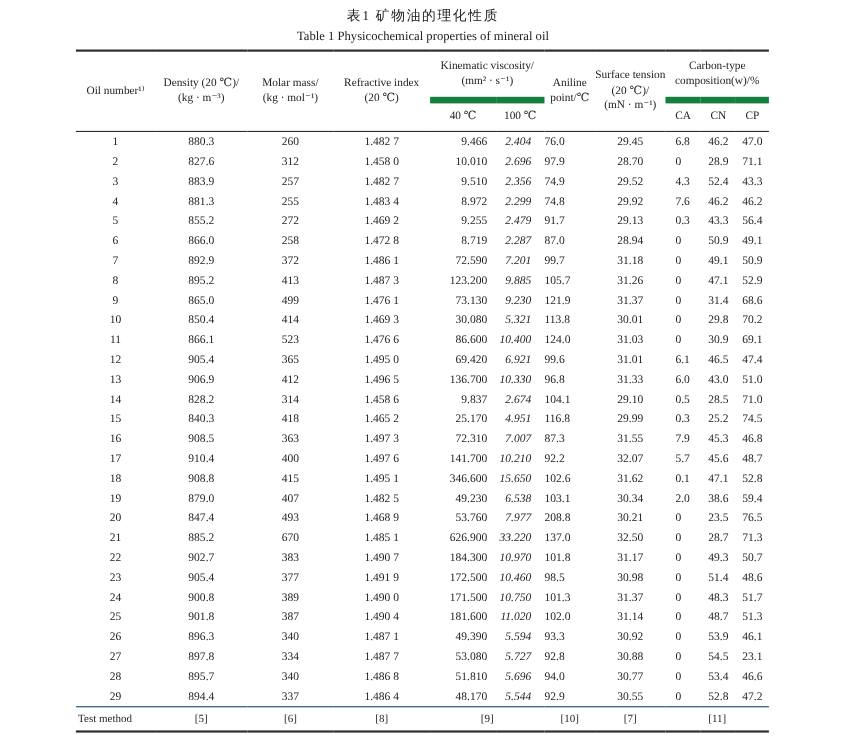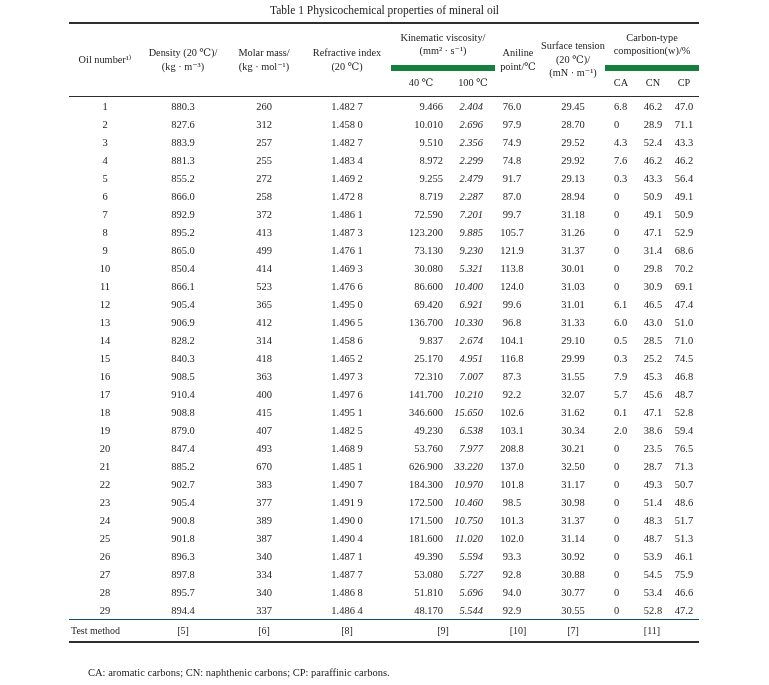--- a/index.html
+++ b/index.html
@@ -33,39 +33,40 @@
   th.hb { border-bottom:1.5px solid #2e2e2e; }  
   th.gb { border-bottom:6px solid #15803d; }    
 
   tbody td {
     font-size:10.5px; height:18px; padding:0; text-align:center;
     vertical-align:middle; color:#1f1f1f;
   }
   
   tbody td:nth-child(5) { text-align:right; padding-right:8px; }
   tbody td:nth-child(6) { text-align:right; padding-right:12px;font-style:italic; }
-  tbody td:nth-child(7) { text-align:center; padding-right:12px; }
+  tbody td:nth-child(7) { text-align:left; padding-right:12px; }
   tbody td:nth-child(9) { text-align:left; padding-left:9px; }
 
   tfoot td {
     font-size:10px; height:21px; padding:0; text-align:center;
     border-top:1px solid #0c4a6e; color:#1f1f1f; vertical-align:middle;margin-left:44px;
   }
   tfoot td.tm-label { text-align:left; padding-left:2px; }
 
   .footnotes {
     margin:6px 0 0 88px; font-size:10.5px; line-height:1.55;
     color:#222; white-space:pre-line;
   }
 </style>
 </head>
 <body>
 
 <div class="page">
 
+  <div class="title-cn">表1  矿物油的理化性质</div>
   <div class="title-en">Table 1  Physicochemical properties of mineral oil</div>
 
   <table class="props">
     <colgroup>
       <col style="width:72px">
         <col style="width:84px">
         <col style="width:78px">
       <col style="width:88px">
         <col style="width:60px">
         <col style="width:44px">
@@ -445,21 +446,21 @@
           <td>27</td>
           <td>897.8</td>
           <td>334</td>
           <td>1.487 7</td>
           <td>53.080</td>
           <td>5.727</td>
           <td>92.8</td>
           <td>30.88</td>
           <td>0</td>
           <td>54.5</td>
-          <td>75.9</td>
+          <td>23.1</td>
         </tr>
         <tr>
           <td>28</td>
           <td>895.7</td>
           <td>340</td>
           <td>1.486 8</td>
           <td>51.810</td>
           <td>5.696</td>
           <td>94.0</td>
           <td>30.77</td>

